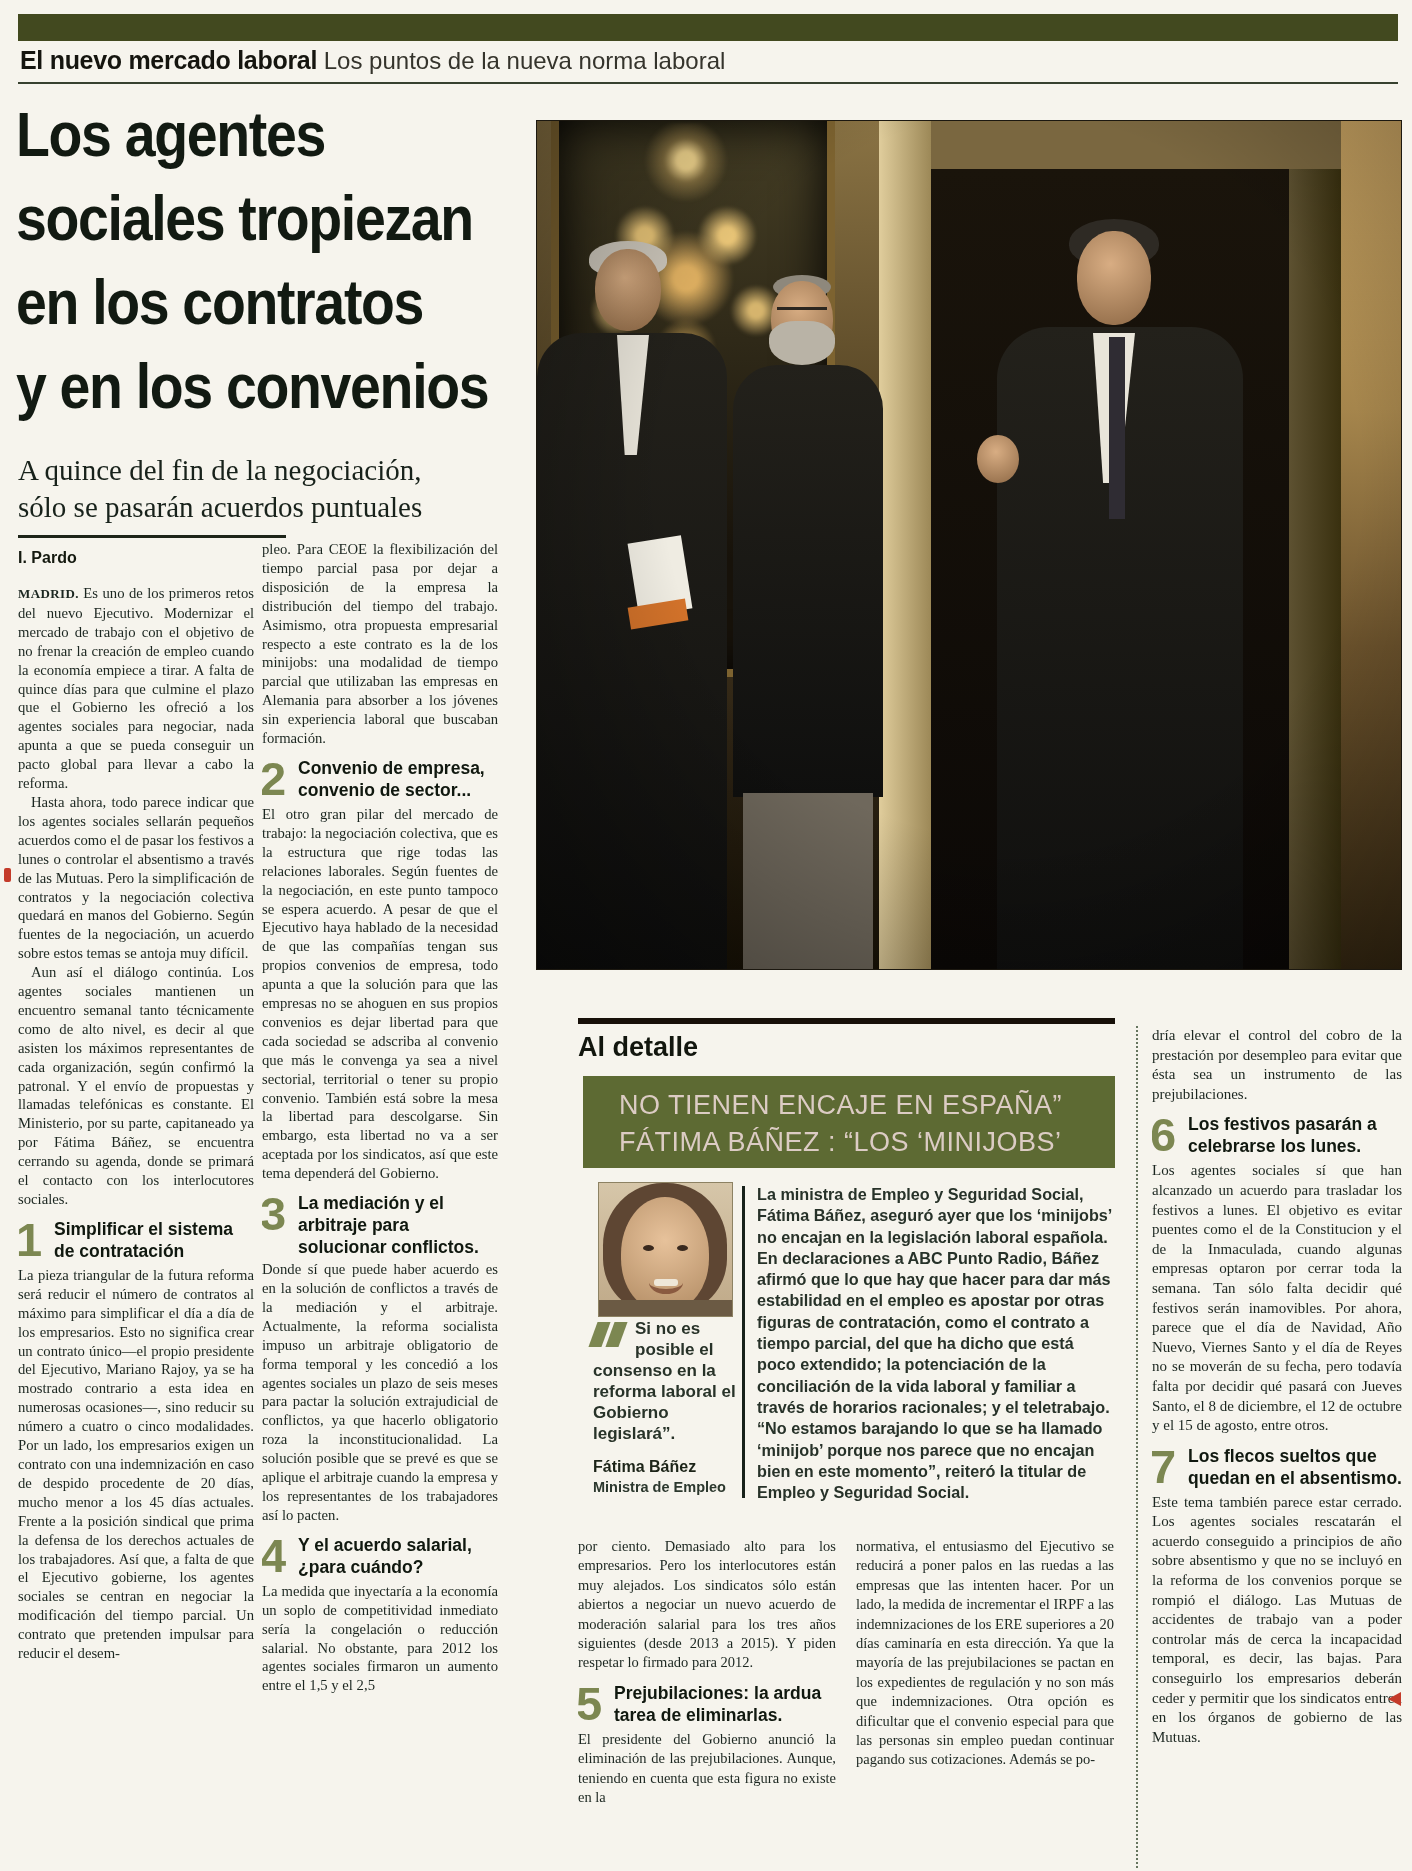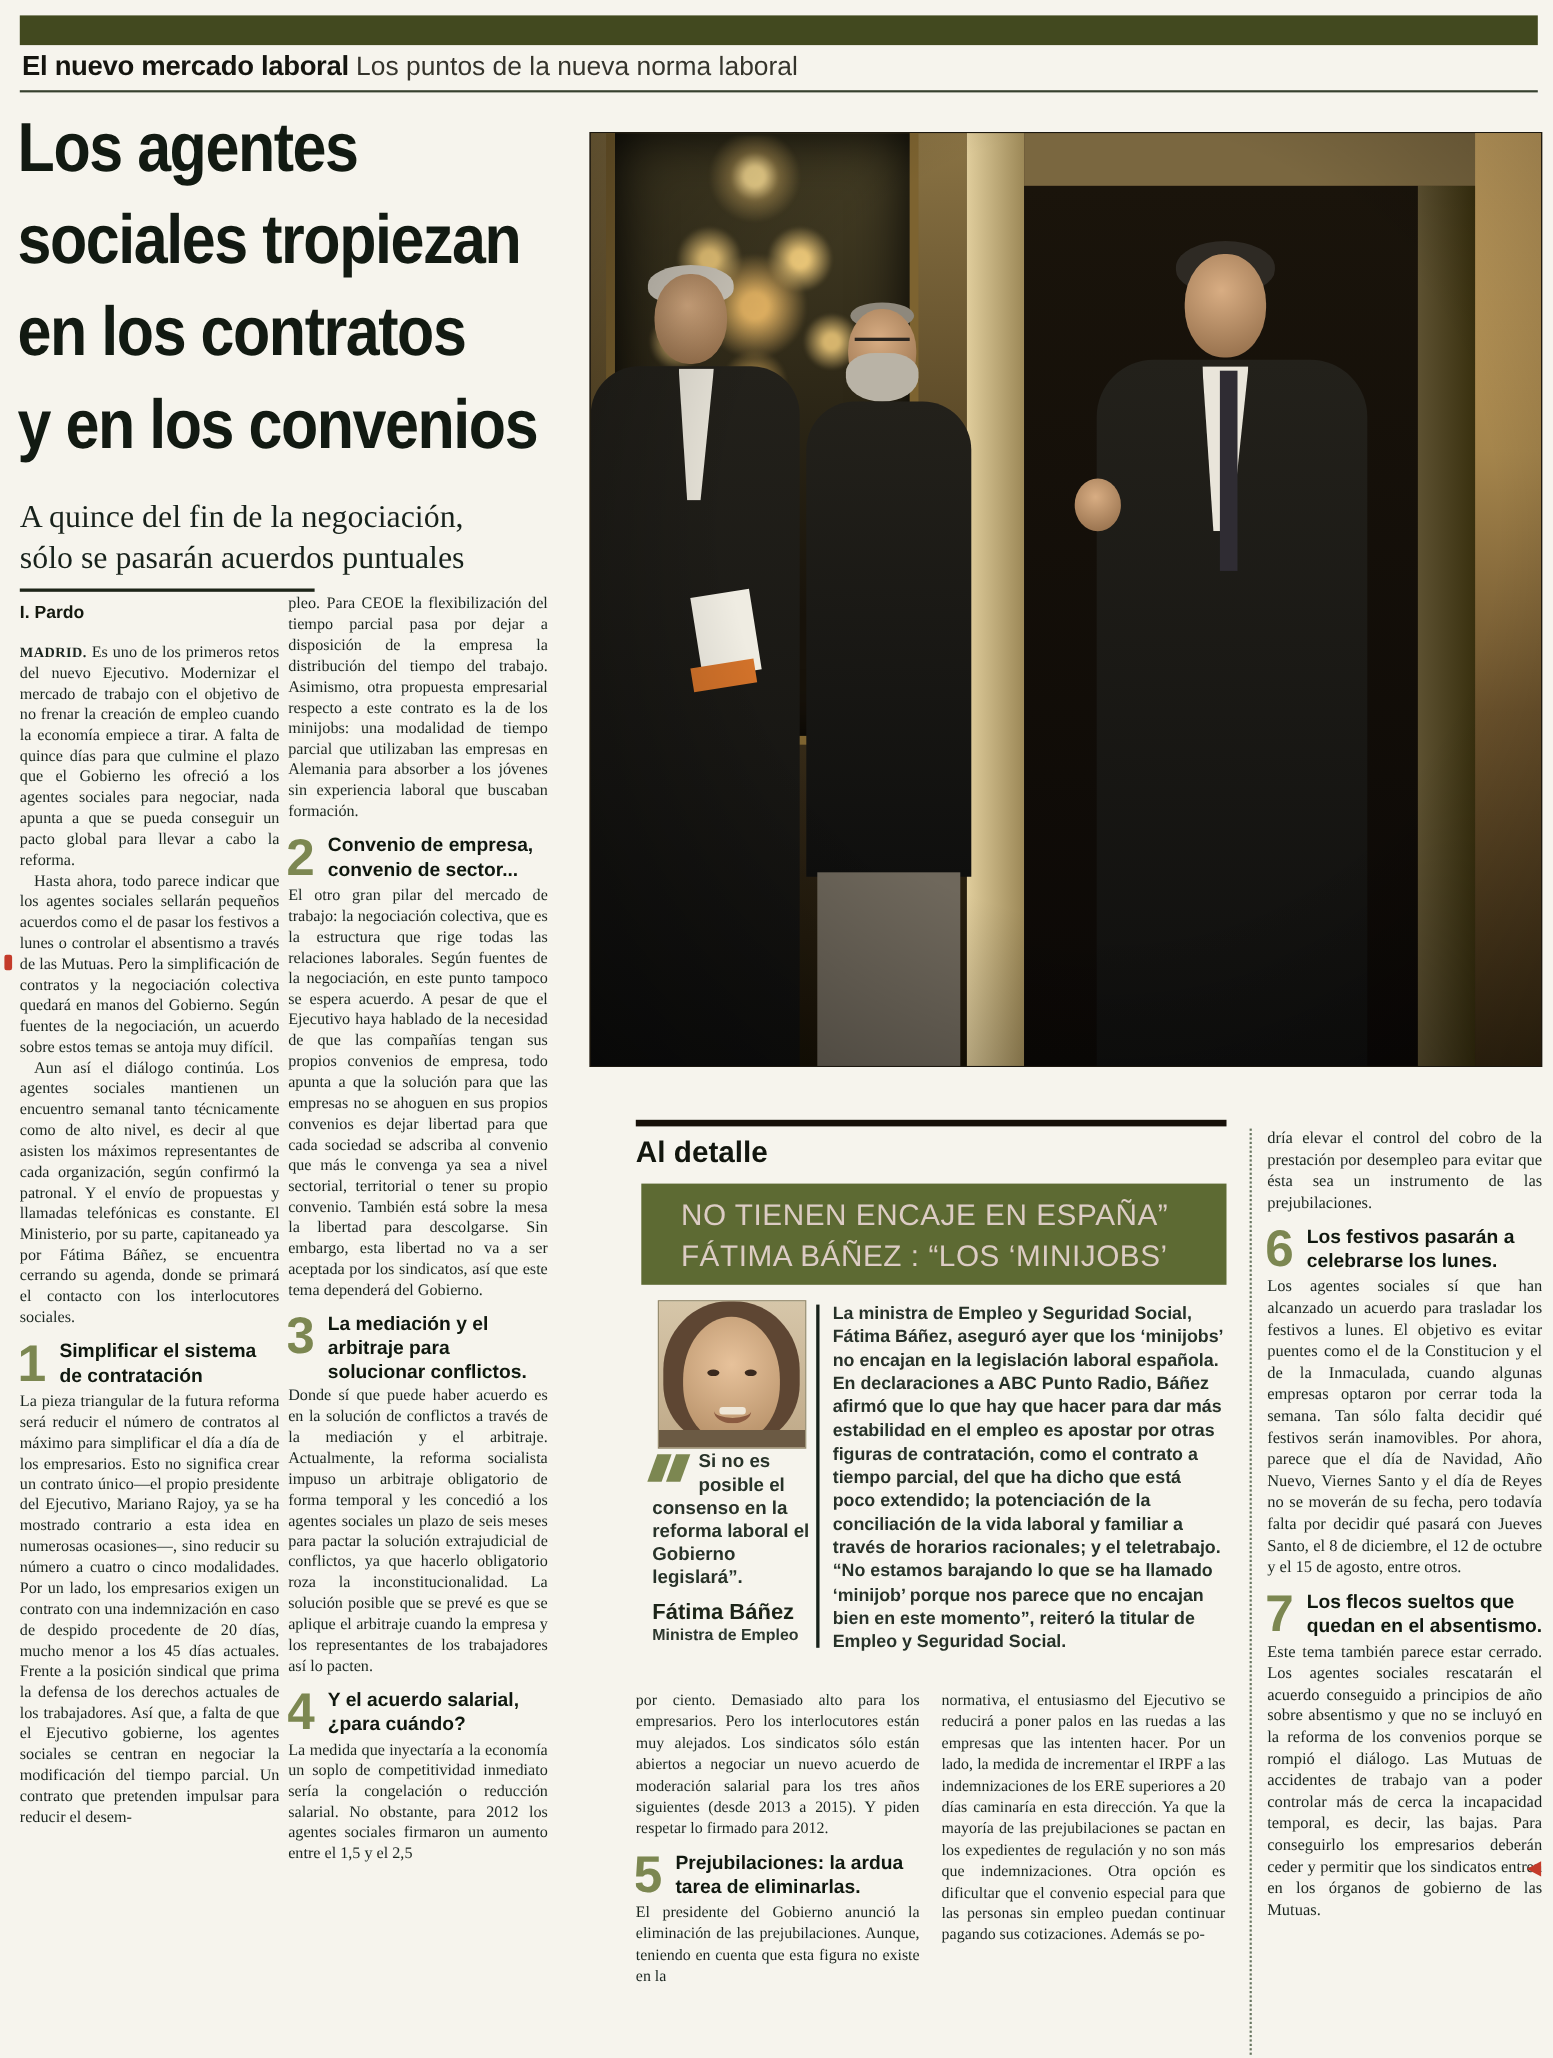--- a/index.html
+++ b/index.html
@@ -78,21 +78,21 @@
   .ad-rule{position:absolute;left:578px;top:1018px;width:537px;height:6px;background:#171009;}
   .ad-label{position:absolute;left:578px;top:1032px;font-family:"Liberation Sans",sans-serif;font-weight:700;font-size:27px;color:#12160e;}
   .ad-box{position:absolute;left:583px;top:1076px;width:532px;height:92px;background:#5d6a33;}
   .ad-box-inner{padding:11px 0 0 36px;font-family:"Liberation Sans",sans-serif;font-size:27px;line-height:37px;color:#dcccc4;letter-spacing:.5px;}
   .ad-divider{position:absolute;left:742px;top:1186px;width:3px;height:312px;background:#17211a;}
   .ad-body{position:absolute;left:757px;top:1184px;width:358px;height:322px;overflow:hidden;
     font-family:"Liberation Sans",sans-serif;font-weight:700;font-size:16.2px;line-height:21.3px;color:#273229;text-align:left;}
   .quote{position:absolute;left:593px;top:1318px;width:152px;font-family:"Liberation Sans",sans-serif;font-weight:700;font-size:17px;line-height:21px;color:#283329;}
   .qicon{float:left;margin:4px 8px 0 0;}
   .qicon i{display:inline-block;width:13px;height:25px;background:#7c8751;transform:skewX(-20deg);margin-right:4px;}
-  .qname{margin-top:12px;font-size:20px;color:#1c2418;}
+  .qname{margin-top:12px;font-size:16px;color:#1c2418;}
   .qrole{font-size:14.5px;color:#2c382e;}
 
   
   .dotted-divider{position:absolute;left:1136px;top:1026px;height:842px;width:0;border-left:2px dotted #66755f;}
   .red-arrow{position:absolute;left:1388px;top:1692px;width:0;height:0;border-top:7px solid transparent;border-bottom:7px solid transparent;border-right:13px solid #c43b2a;}
   .red-dot{position:absolute;left:4px;top:868px;width:7px;height:14px;background:#c43b2a;border-radius:2px;}
 </style>
 </head>
 <body>
 

